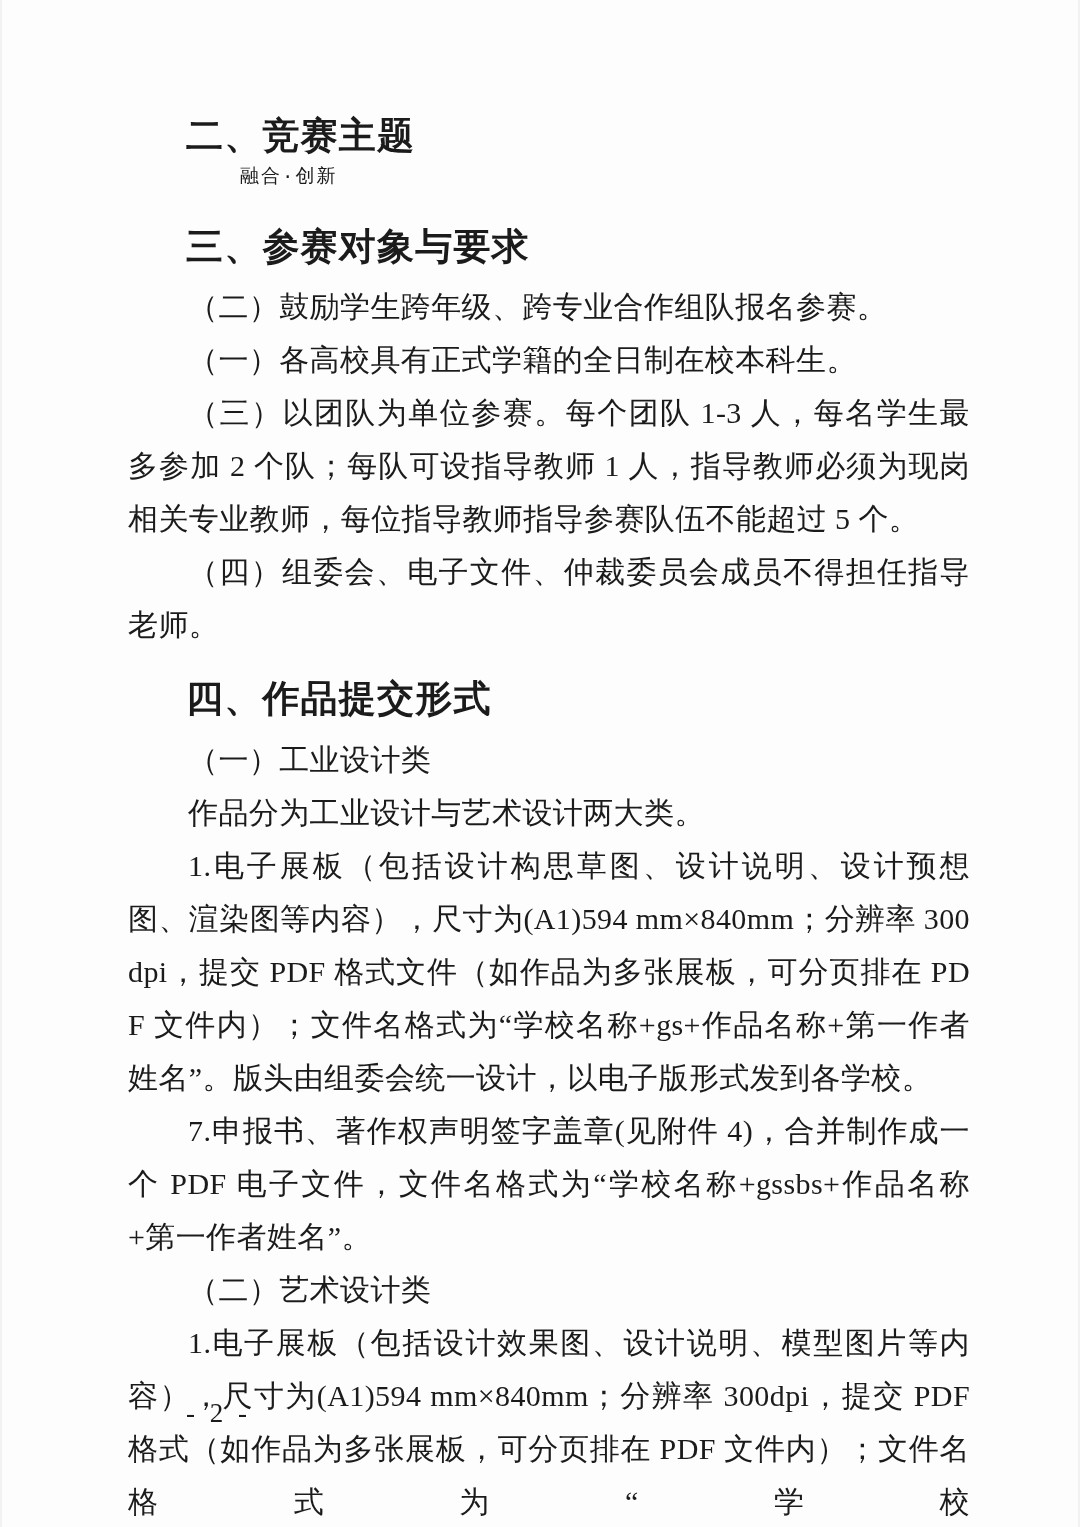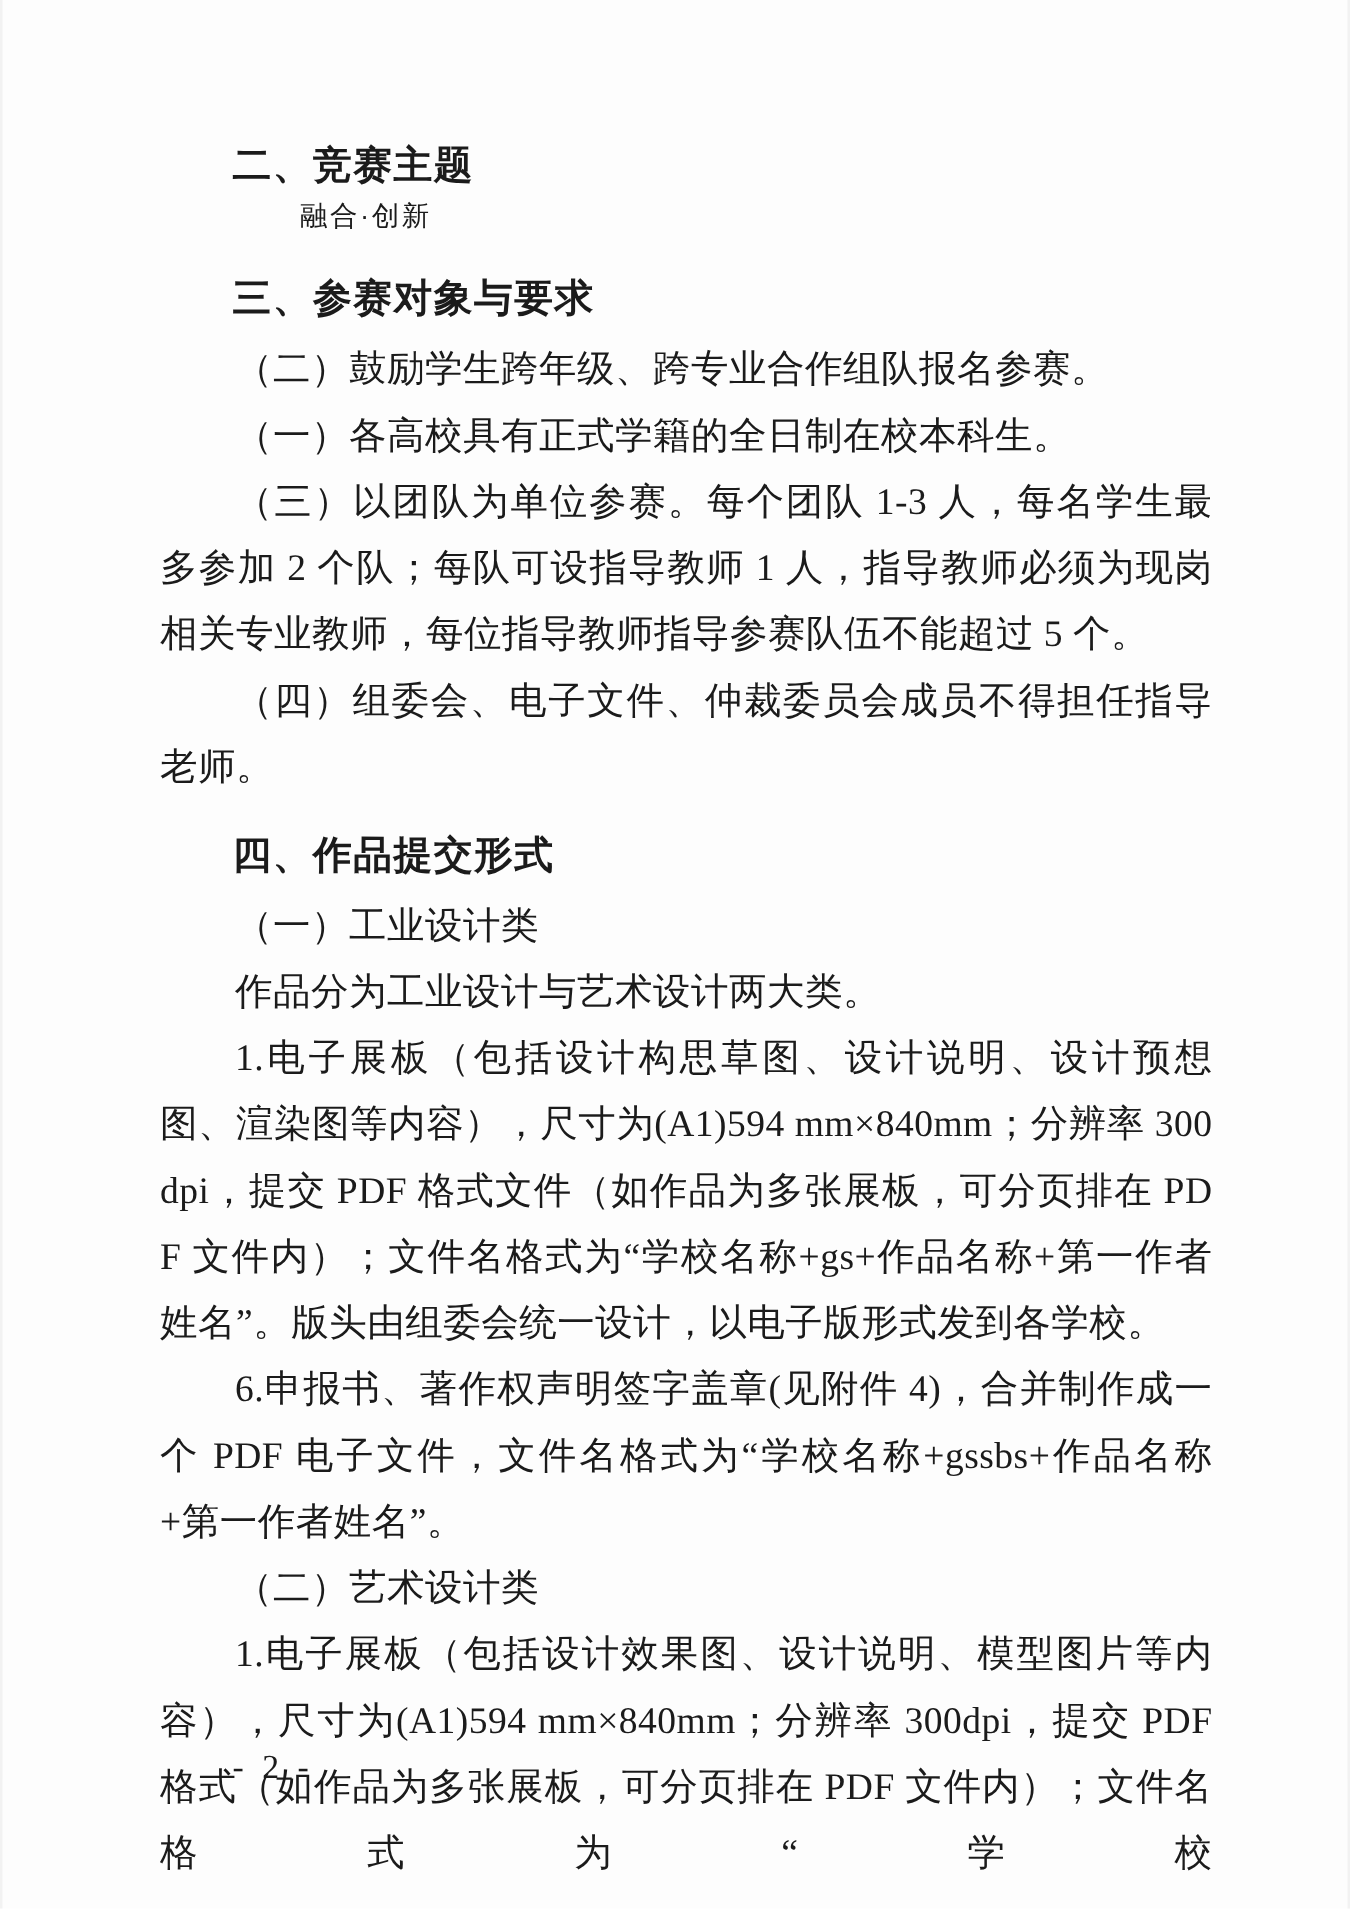--- a/index.html
+++ b/index.html
@@ -30,34 +30,34 @@
   .theme,
   .footer {
     color: #1b1b1b;
     -webkit-font-smoothing: antialiased;
   }
 
   
   .heading {
     font-family: "Liberation Sans", "DejaVu Sans", sans-serif;
     font-weight: 700;
-    font-size: 31px;
+    font-size: 37px;
     line-height: 1.28;
     letter-spacing: 1.2px;
     padding-left: 58px;
     margin: 0;
   }
   .heading.h-topic      { margin-bottom: 6px; }
   .heading.h-eligible   { margin-top: 32px; margin-bottom: 10px; }
   .heading.h-submission { margin-top: 24px; margin-bottom: 10px; }
 
   
   .theme {
-    font-family: Liberation Sans, sans-serif;
-    font-size: 22px;
+    font-family: Liberation Mono, monospace;
+    font-size: 19px;
     line-height: 1.35;
     padding-left: 112px;
     letter-spacing: 2px;
     margin: 0 0 4px 0;
   }
 
   
   .para {
     font-family: "Liberation Serif", "DejaVu Serif", serif;
     font-size: 30px;
@@ -109,21 +109,21 @@
     <p class="para">（四）组委会、电子文件、仲裁委员会成员不得担任指导老师。</p>
 
     <h2 class="heading h-submission">四、作品提交形式</h2>
 
     <p class="para tight">（一）工业设计类</p>
 
     <p class="para tight">作品分为工业设计与艺术设计两大类。</p>
 
     <p class="para">1.电子展板（包括设计构思草图、设计说明、设计预想图、渲染图等内容），尺寸为(A1)594 mm×840mm；分辨率 300dpi，提交 PDF 格式文件（如作品为多张展板，可分页排在 PDF 文件内）；文件名格式为“学校名称+gs+作品名称+第一作者姓名”。版头由组委会统一设计，以电子版形式发到各学校。</p>
 
-    <p class="para">6.申报书、著作权声明签字盖章(见附件 4)，合并制作成一个 PDF 电子文件，文件名格式为“学校名称+gssbs+作品名称+第一作者姓名”。</p>
+    <p class="para">7.申报书、著作权声明签字盖章(见附件 4)，合并制作成一个 PDF 电子文件，文件名格式为“学校名称+gssbs+作品名称+第一作者姓名”。</p>
 
     <p class="para tight">（二）艺术设计类</p>
 
     <p class="para runon">1.电子展板（包括设计效果图、设计说明、模型图片等内容），尺寸为(A1)594 mm×840mm；分辨率 300dpi，提交 PDF 格式（如作品为多张展板，可分页排在 PDF 文件内）；文件名格式为“学校</p>
 
   </div>
 
   <div class="footer">- 2 -</div>
 </div>
 

